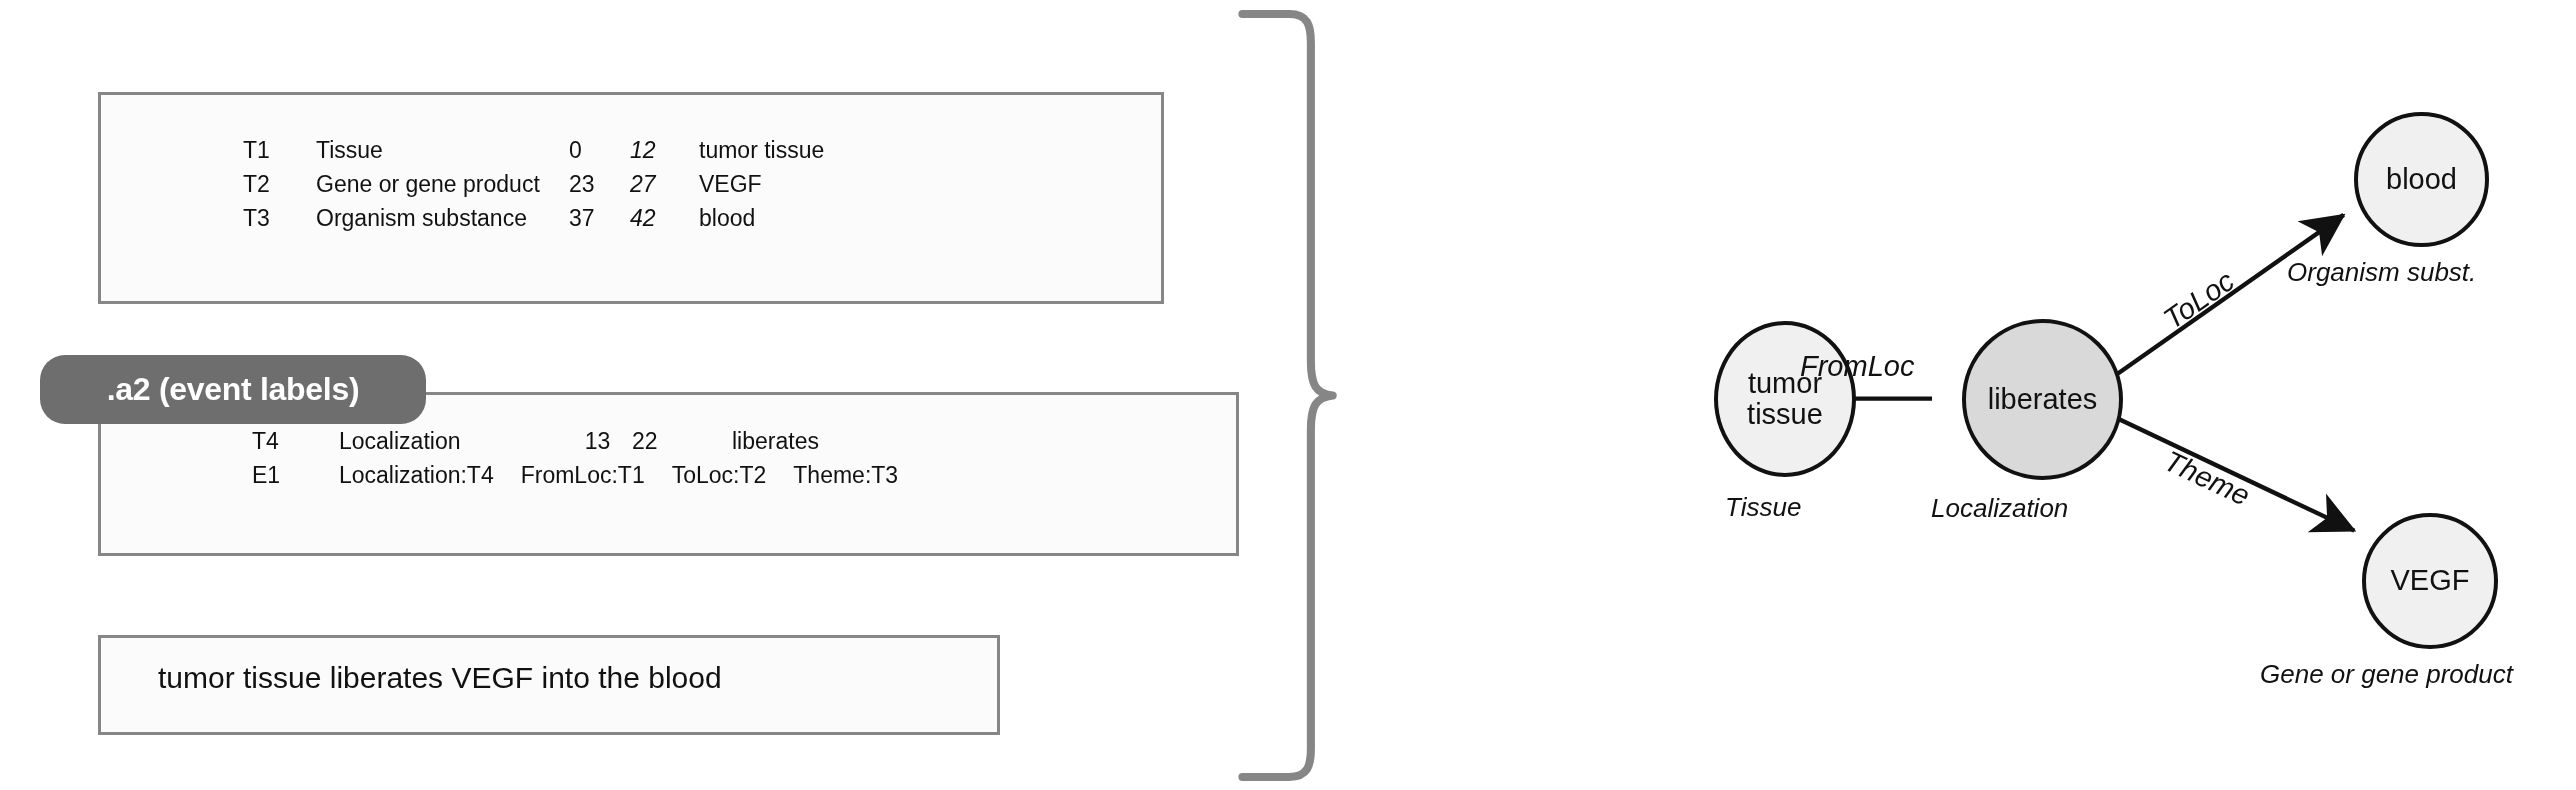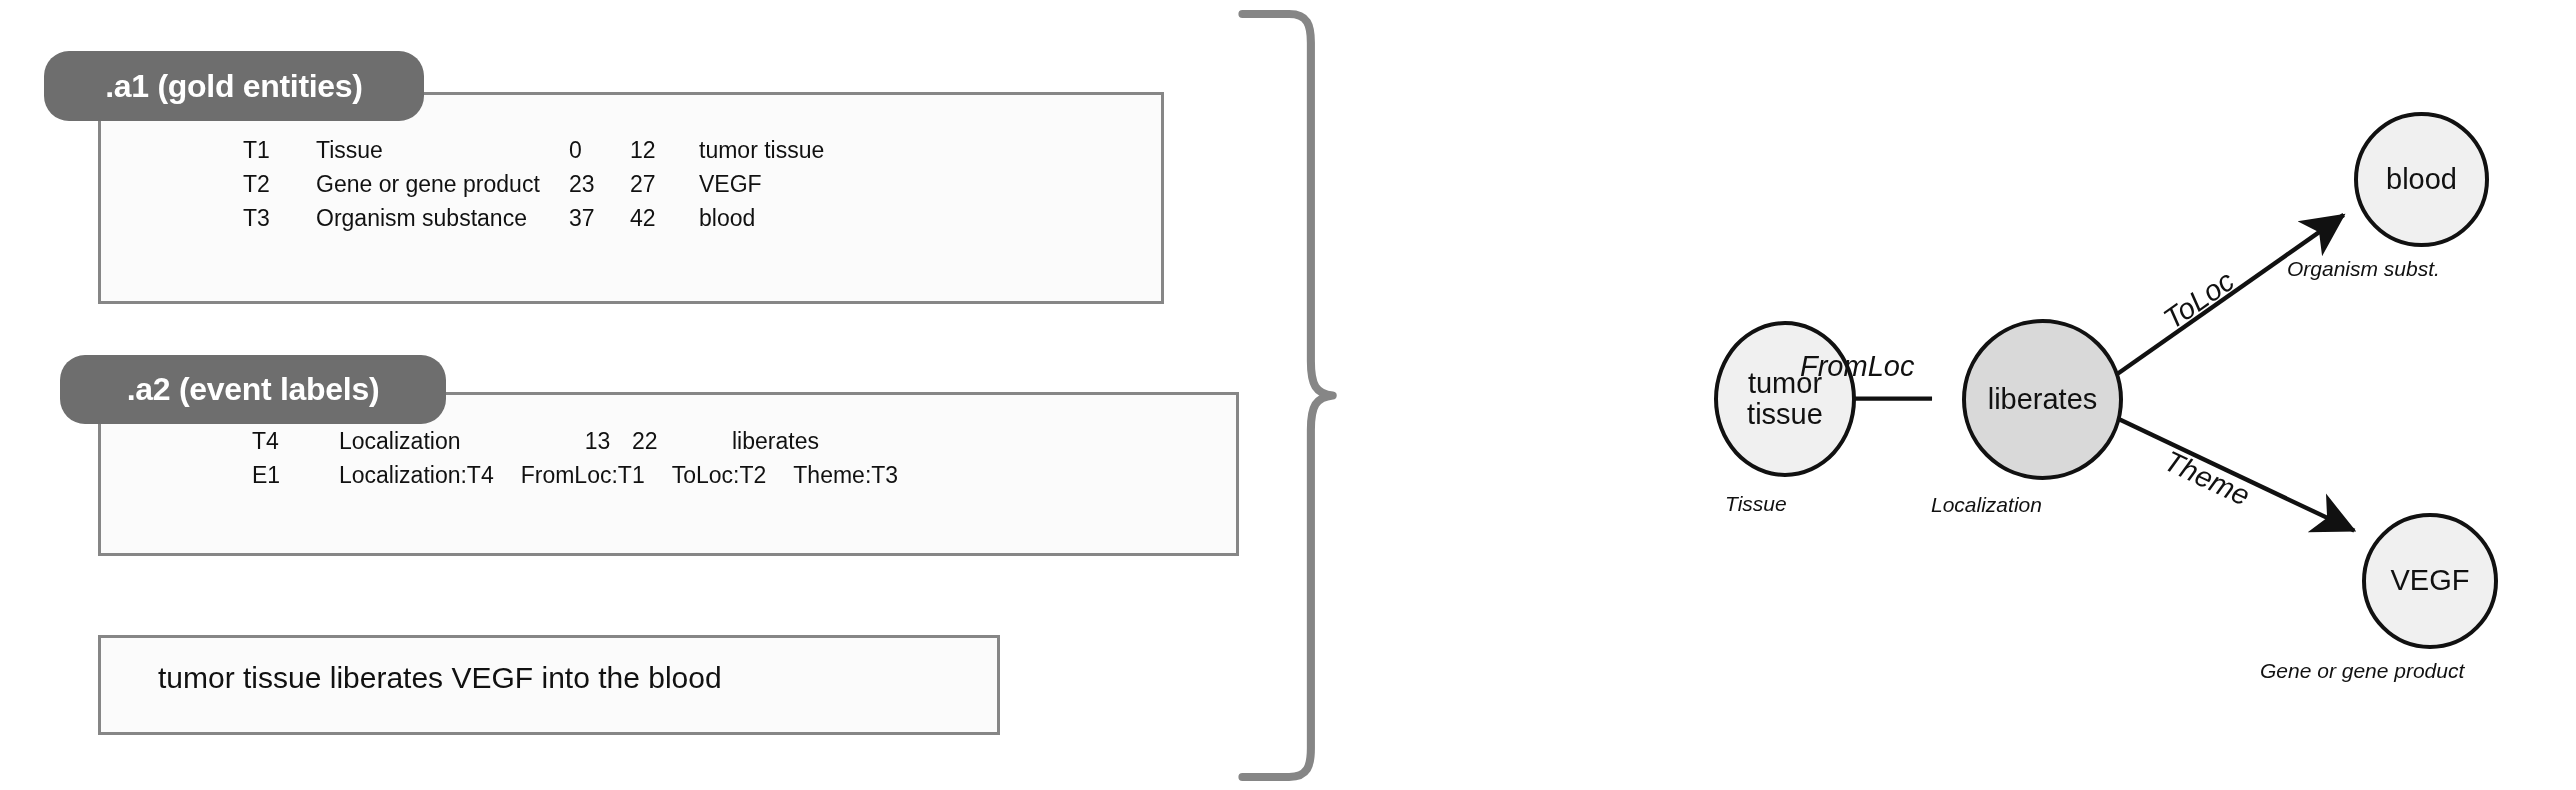--- a/index.html
+++ b/index.html
@@ -48,21 +48,21 @@
     line-height: 1.0;
   }
   .ann-table td {
     padding: 5.6px 0 5.6px 0;
     white-space: nowrap;
     vertical-align: top;
   }
   .c-id     { width: 73px; }
   .c-type   { width: 253px; }
   .c-start  { width: 61px; }
-  .c-end    { width: 69px; }
+  .c-end    { width: 69px; font-style: italic; }
   .c-text   { }
 
   .e1-row td {
     white-space: nowrap;
   }
   .e1-args span { margin-right: 27px; }
   .e1-args span:last-child { margin-right: 0; }
 
   .txt-sentence {
     position: absolute;
@@ -101,41 +101,40 @@
     font-size: 29px;
     color: #111111;
     line-height: 1.08;
   }
   .gnode.entity  { background: #f0f0f0; }
   .gnode.trigger { background: #d9d9d9; }
 
   .type-label {
     position: absolute;
     font-style: italic;
-    font-size: 21px;
+    font-size: 26px;
     color: #111111;
     white-space: nowrap;
   }
   .edge-label {
     position: absolute;
     font-style: italic;
     font-size: 29px;
     color: #111111;
     white-space: nowrap;
     transform-origin: left center;
   }
 </style>
 </head>
 <body>
 
 <div id="page">
 
   <div class="file-box" style="left:98px; top:92px; width:1066px; height:212px;"></div>
 
-  <div class="file-badge" style="left:44px; top:51px; width:380px; height:70px; font-size:32px;">.a1 (gold entities)</div>
 
   <table class="ann-table" style="left:243px; top:133px;">
     <tbody>
       <tr>
         <td class="c-id">T1</td>
         <td class="c-type">Tissue</td>
         <td class="c-start">0</td>
         <td class="c-end">12</td>
         <td class="c-text">tumor tissue</td>
       </tr>
@@ -151,21 +150,21 @@
         <td class="c-type">Organism substance</td>
         <td class="c-start">37</td>
         <td class="c-end">42</td>
         <td class="c-text">blood</td>
       </tr>
     </tbody>
   </table>
 
   <div class="file-box" style="left:98px; top:392px; width:1141px; height:164px;"></div>
 
-  <div class="file-badge" style="left:60px; top:355px; width:386px; height:69px; font-size:32px;">.a2 (event labels)</div>
+  <div class="file-badge" style="left:40px; top:355px; width:386px; height:69px; font-size:32px;">.a2 (event labels)</div>
 
   <table class="ann-table" style="left:252px; top:424px;">
     <tbody>
       <tr>
         <td style="width:87px;">T4</td>
         <td style="width:224px;">Localization</td>
         <td style="width:69px;text-align:center;">13</td>
         <td style="width:100px;">22</td>
         <td>liberates</td>
       </tr>

